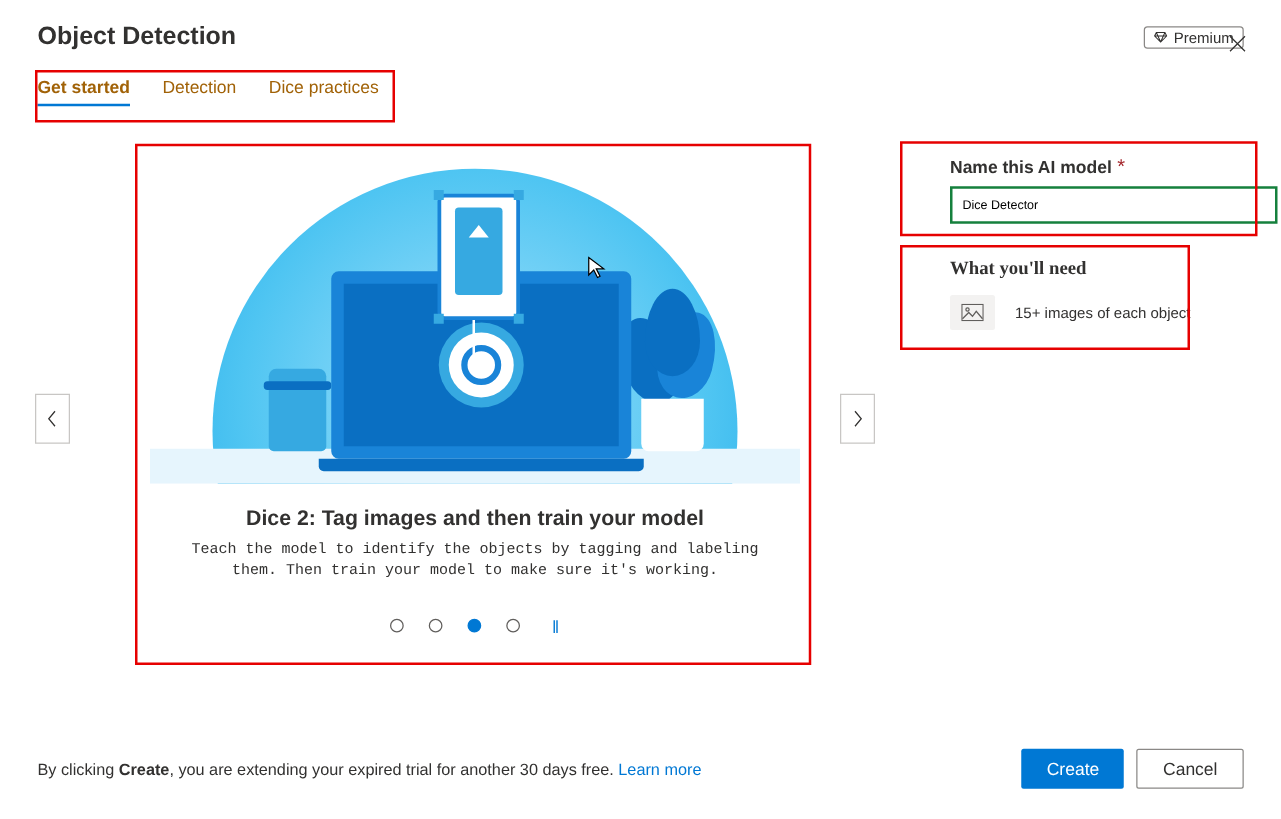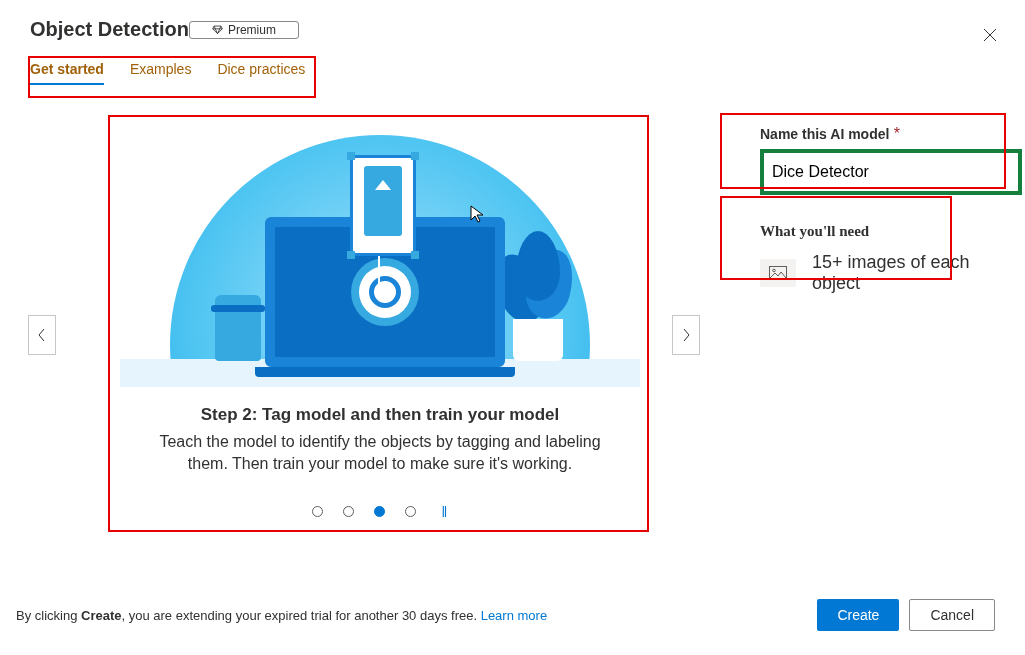--- a/index.html
+++ b/index.html
@@ -1,19 +1,19 @@
 <!DOCTYPE html>
 <html><head>
 <meta charset="utf-8">
 <style>
   html,body{margin:0;padding:0;font-family:"Segoe UI",Arial,sans-serif;color:#323130;background:#fff;}
   .modal{width:1025px;height:655px;position:relative;box-sizing:border-box;padding:0 30px;}
-  .header{display:flex;align-items:center;padding-top:18px;}
+  .header{display:flex;align-items:center;padding-top:18px;justify-content:space-between;}
   .title{font-size:20px;font-weight:600;margin:0;}
-  .premium-badge{display:inline-flex;align-items:center;border:1px solid #8a8886;border-radius:3px;padding:1px 22px;font-size:12px;color:#323130;gap:5px;}
+  .premium-badge{display:inline-flex;align-items:center;border:1px solid #8a8886;border-radius:3px;padding:1px 7px;font-size:12px;color:#323130;gap:5px;}
   .close-btn{position:absolute;right:24px;top:24px;background:none;border:none;cursor:pointer;padding:4px;}
   .tabs{display:flex;gap:26px;margin-top:14px;font-size:14px;}
   .tab{padding:6px 0;cursor:pointer;color:#a16207;}
   .tab.active{font-weight:600;border-bottom:2px solid #0078d4;}
   .annot{position:absolute;border:2px solid #e60000;pointer-events:none;}
   .annot.tabs-box{left:28px;top:56px;width:284px;height:38px;}
   .annot.carousel-box{left:108px;top:115px;width:537px;height:413px;}
   .annot.name-box{left:720px;top:113px;width:282px;height:72px;}
   .annot.need-box{left:720px;top:196px;width:228px;height:80px;}
   .body{display:flex;margin-top:30px;}
@@ -37,34 +37,34 @@
   .phone-tri{width:0;height:0;border-left:8px solid transparent;border-right:8px solid transparent;border-bottom:10px solid #fff;position:absolute;left:11px;top:14px;}
   .line-down{position:absolute;left:258px;top:140px;width:2px;height:40px;background:#fff;}
   .cup{position:absolute;left:95px;bottom:26px;width:46px;height:66px;background:#36a9e1;border-radius:6px 6px 4px 4px;}
   .lid{position:absolute;left:-4px;top:10px;width:54px;height:7px;background:#0a6fc2;border-radius:3px;}
   .plant{position:absolute;right:62px;bottom:26px;width:80px;height:130px;}
   .pot{position:absolute;bottom:0;left:15px;width:50px;height:42px;background:#fff;border-radius:0 0 6px 6px;}
   .leaf{position:absolute;width:44px;height:70px;background:#0a6fc2;border-radius:50% 50% 50% 50%/60% 60% 40% 40%;}
   .l1{left:0;bottom:38px;transform:rotate(-20deg);} .l2{left:30px;bottom:42px;transform:rotate(15deg);background:#1984d8;} .l3{left:18px;bottom:60px;}
   .cursor{position:absolute;left:350px;top:90px;}
   .step-title{font-size:17px;font-weight:600;margin-top:18px;}
-  .step-desc{font-size:16px;color:#323130;margin:6px 40px 0;line-height:1.4;}
+  .step-desc{font-size:12px;color:#323130;margin:6px 40px 0;line-height:1.4;font-family:Liberation Mono, monospace;}
   .dots{display:flex;justify-content:center;align-items:center;gap:20px;margin-top:28px;}
   .dot{width:11px;height:11px;border-radius:50%;border:1.5px solid #605e5c;box-sizing:border-box;cursor:pointer;}
   .dot.filled{background:#0078d4;border-color:#0078d4;}
   .pause{color:#0078d4;font-size:14px;letter-spacing:1px;cursor:pointer;margin-left:6px;}
   .right-panel{flex:1;padding-left:30px;padding-top:10px;}
   .field-label{font-size:14px;font-weight:600;}
   .req{color:#a4262c;}
-  .text-input{width:262px;height:46px;border:4px solid #15803d;padding:0 8px;font-size:16px;margin-top:6px;box-sizing:border-box;}
+  .text-input{width:262px;height:30px;border:2px solid #15803d;padding:0 8px;font-size:10px;margin-top:6px;box-sizing:border-box;}
   .need-title{font-size:15px;font-weight:600;margin-top:28px;font-family:Liberation Serif, serif;}
   .need-row{display:flex;align-items:center;margin-top:12px;gap:16px;}
   .need-icon{width:36px;height:28px;background:#f3f2f1;border-radius:2px;display:flex;align-items:center;justify-content:center;}
-  .need-text{font-size:18px;}
-  .footer{position:absolute;left:16px;right:30px;bottom:24px;display:flex;align-items:center;justify-content:space-between;font-size:13px;color:#323130;}
+  .need-text{font-size:12px;}
+  .footer{position:absolute;left:30px;right:30px;bottom:24px;display:flex;align-items:center;justify-content:space-between;font-size:13px;color:#323130;}
   .link{color:#0078d4;cursor:pointer;}
   .footer-btns{display:flex;gap:10px;}
   .btn{height:32px;padding:0 20px;font-size:14px;border-radius:2px;cursor:pointer;}
   .btn-primary{background:#0078d4;color:#fff;border:none;}
   .btn-sec{background:#fff;border:1px solid #8a8886;color:#323130;}
 </style>
 </head>
 <body>
 
 <div class="modal">
@@ -80,21 +80,21 @@
   </div>
 
   <button class="close-btn">
     <svg width="14" height="14" viewBox="0 0 14 14">
         <path stroke="#323130" stroke-width="1" d="M1 1l12 12M13 1L1 13"></path>
       </svg>
   </button>
 
   <div class="tabs">
     <div class="tab active">Get started</div>
-    <div class="tab">Examples</div>
+    <div class="tab">Detection</div>
     <div class="tab">Dice practices</div>
   </div>
 
   <div class="body">
     <div class="left">
       <button class="carousel-nav left-nav">
         <svg width="10" height="16" viewBox="0 0 10 16">
             <path fill="none" stroke="#323130" stroke-width="1" d="M7 2L2 8l5 6"></path>
           </svg>
       </button>
@@ -131,21 +131,21 @@
               <div class="phone-handle ph4"></div>
             <div class="phone-inner">
                 <div class="phone-tri"></div>
               </div>
           </div>
           <svg class="cursor" width="16" height="20" viewBox="0 0 16 20">
               <path fill="#fff" stroke="#000" stroke-width="1" d="M1 1l0 14 4-4 3 6 2-1-3-6 6 0z"></path>
             </svg>
         </div>
 
-        <div class="step-title">Step 2: Tag model and then train your model</div>
+        <div class="step-title">Dice 2: Tag images and then train your model</div>
         <div class="step-desc">Teach the model to identify the objects by tagging and labeling them. Then train your model to make sure it's working.</div>
 
         <div class="dots">
           <span class="dot"></span>
           <span class="dot"></span>
           <span class="dot filled"></span>
           <span class="dot"></span>
           <span class="pause">‖</span>
         </div>
       </div>

